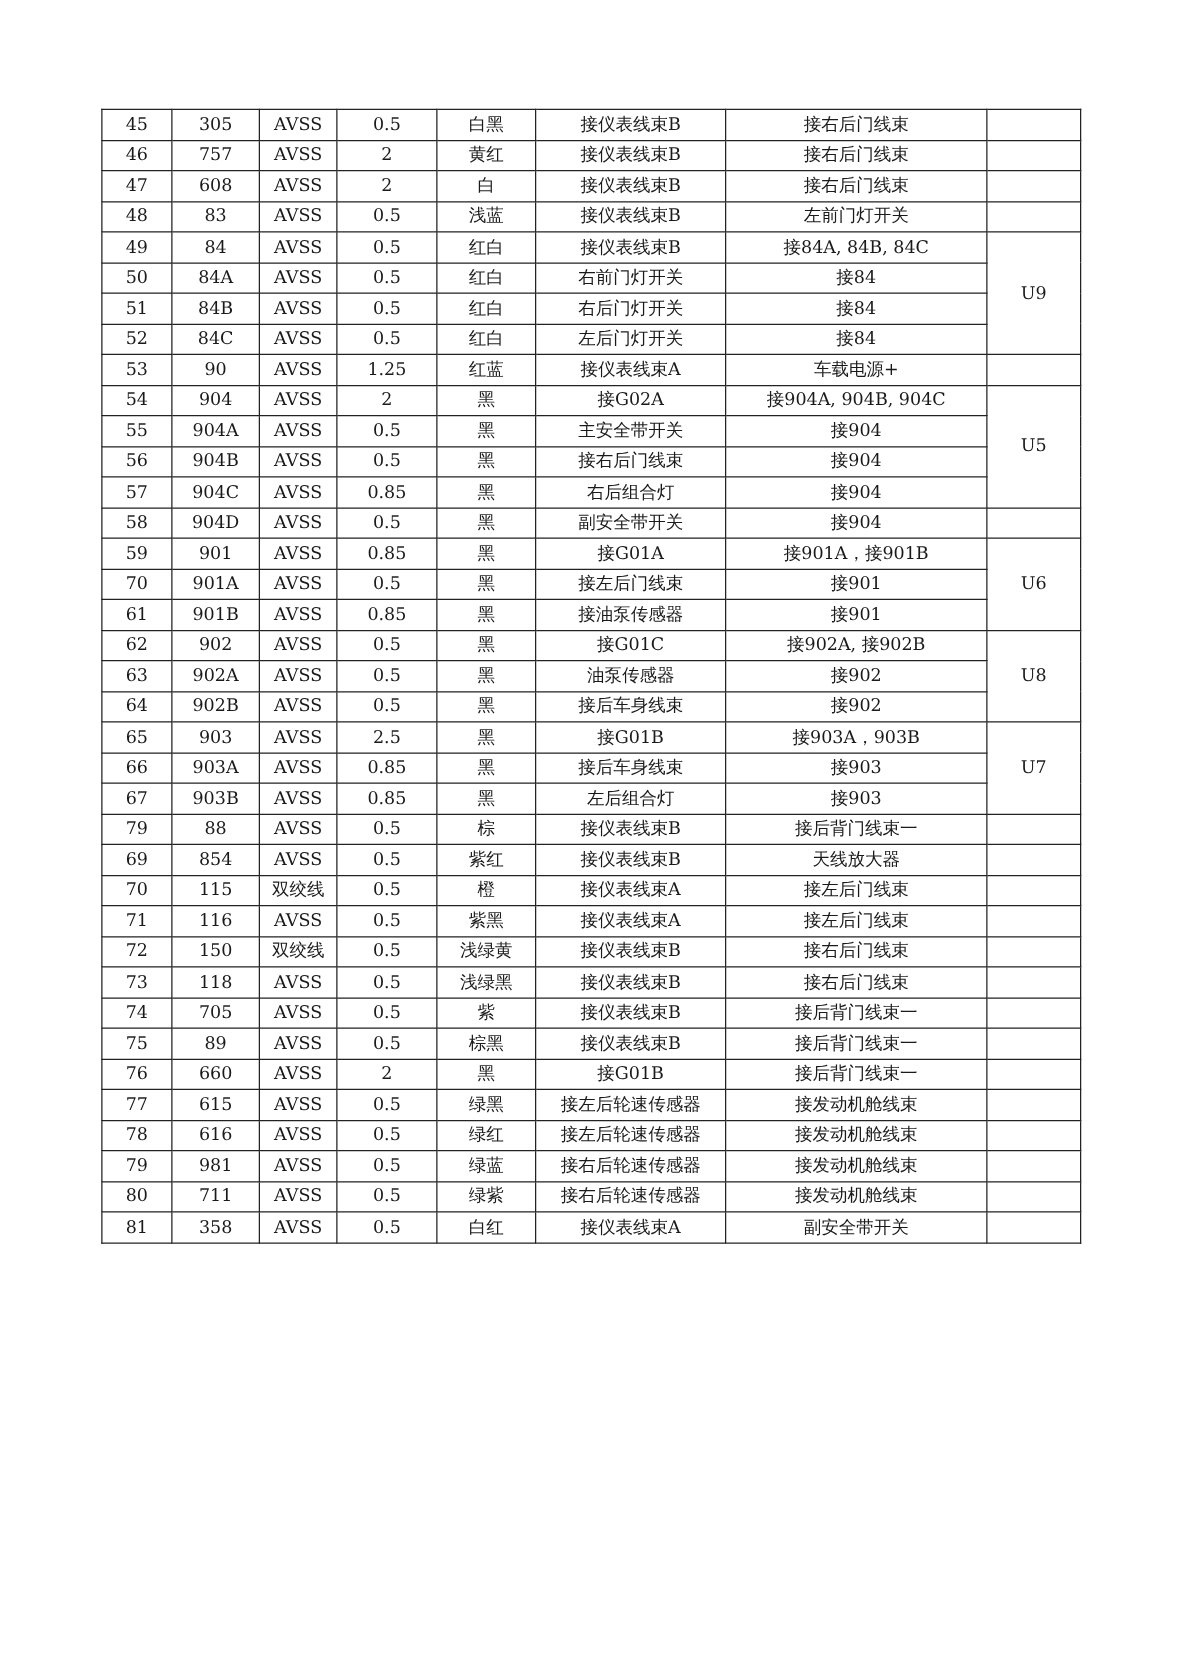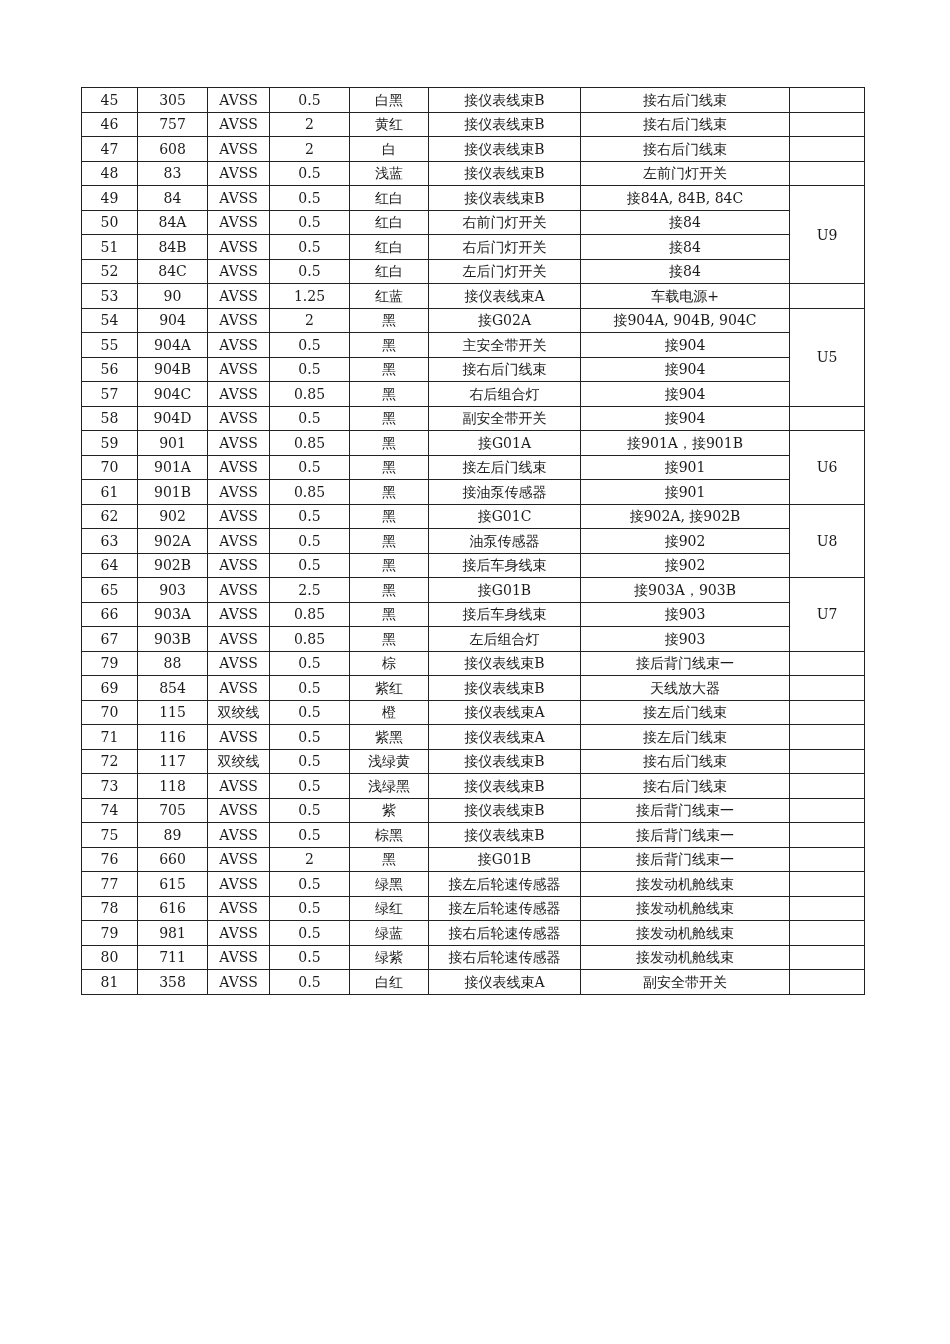--- a/index.html
+++ b/index.html
@@ -313,21 +313,21 @@
           <td>116</td>
           <td>AVSS</td>
           <td>0.5</td>
           <td>紫黑</td>
           <td>接仪表线束A</td>
           <td>接左后门线束</td>
           <td></td>
         </tr>
         <tr>
           <td>72</td>
-          <td>117</td>
+          <td>150</td>
           <td>双绞线</td>
           <td>0.5</td>
           <td>浅绿黄</td>
           <td>接仪表线束B</td>
           <td>接右后门线束</td>
           <td></td>
         </tr>
         <tr>
           <td>73</td>
           <td>118</td>

